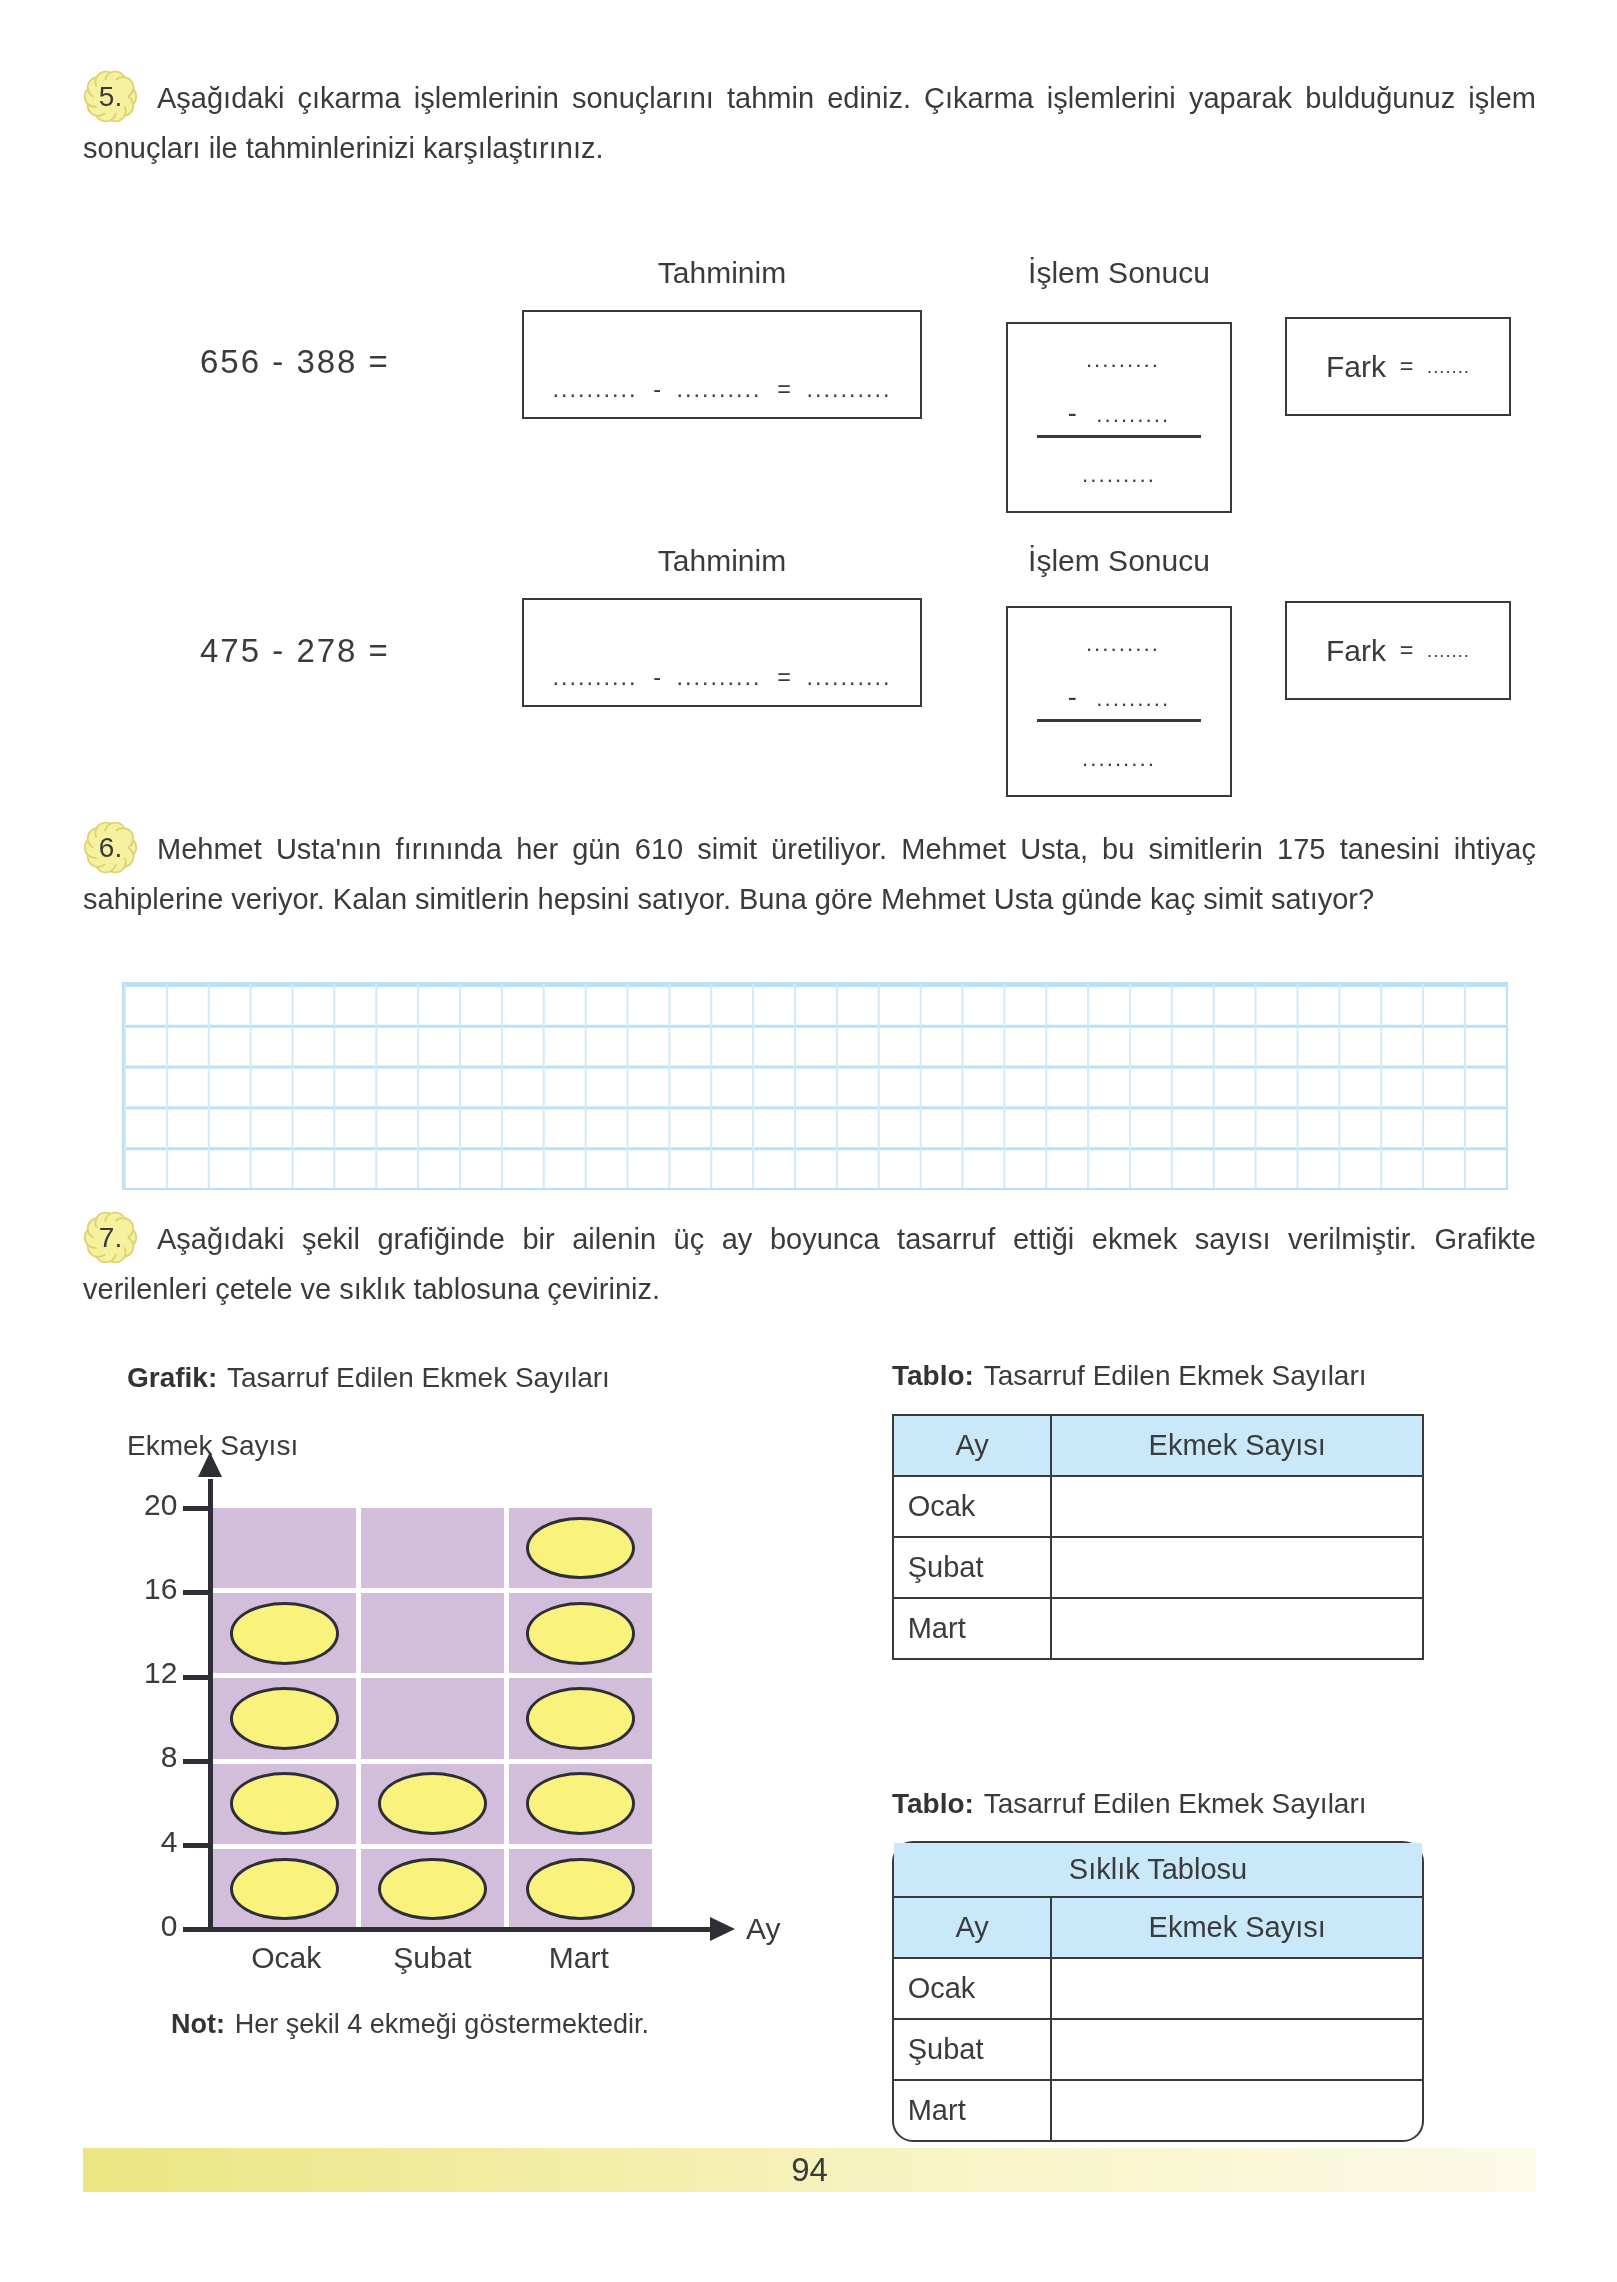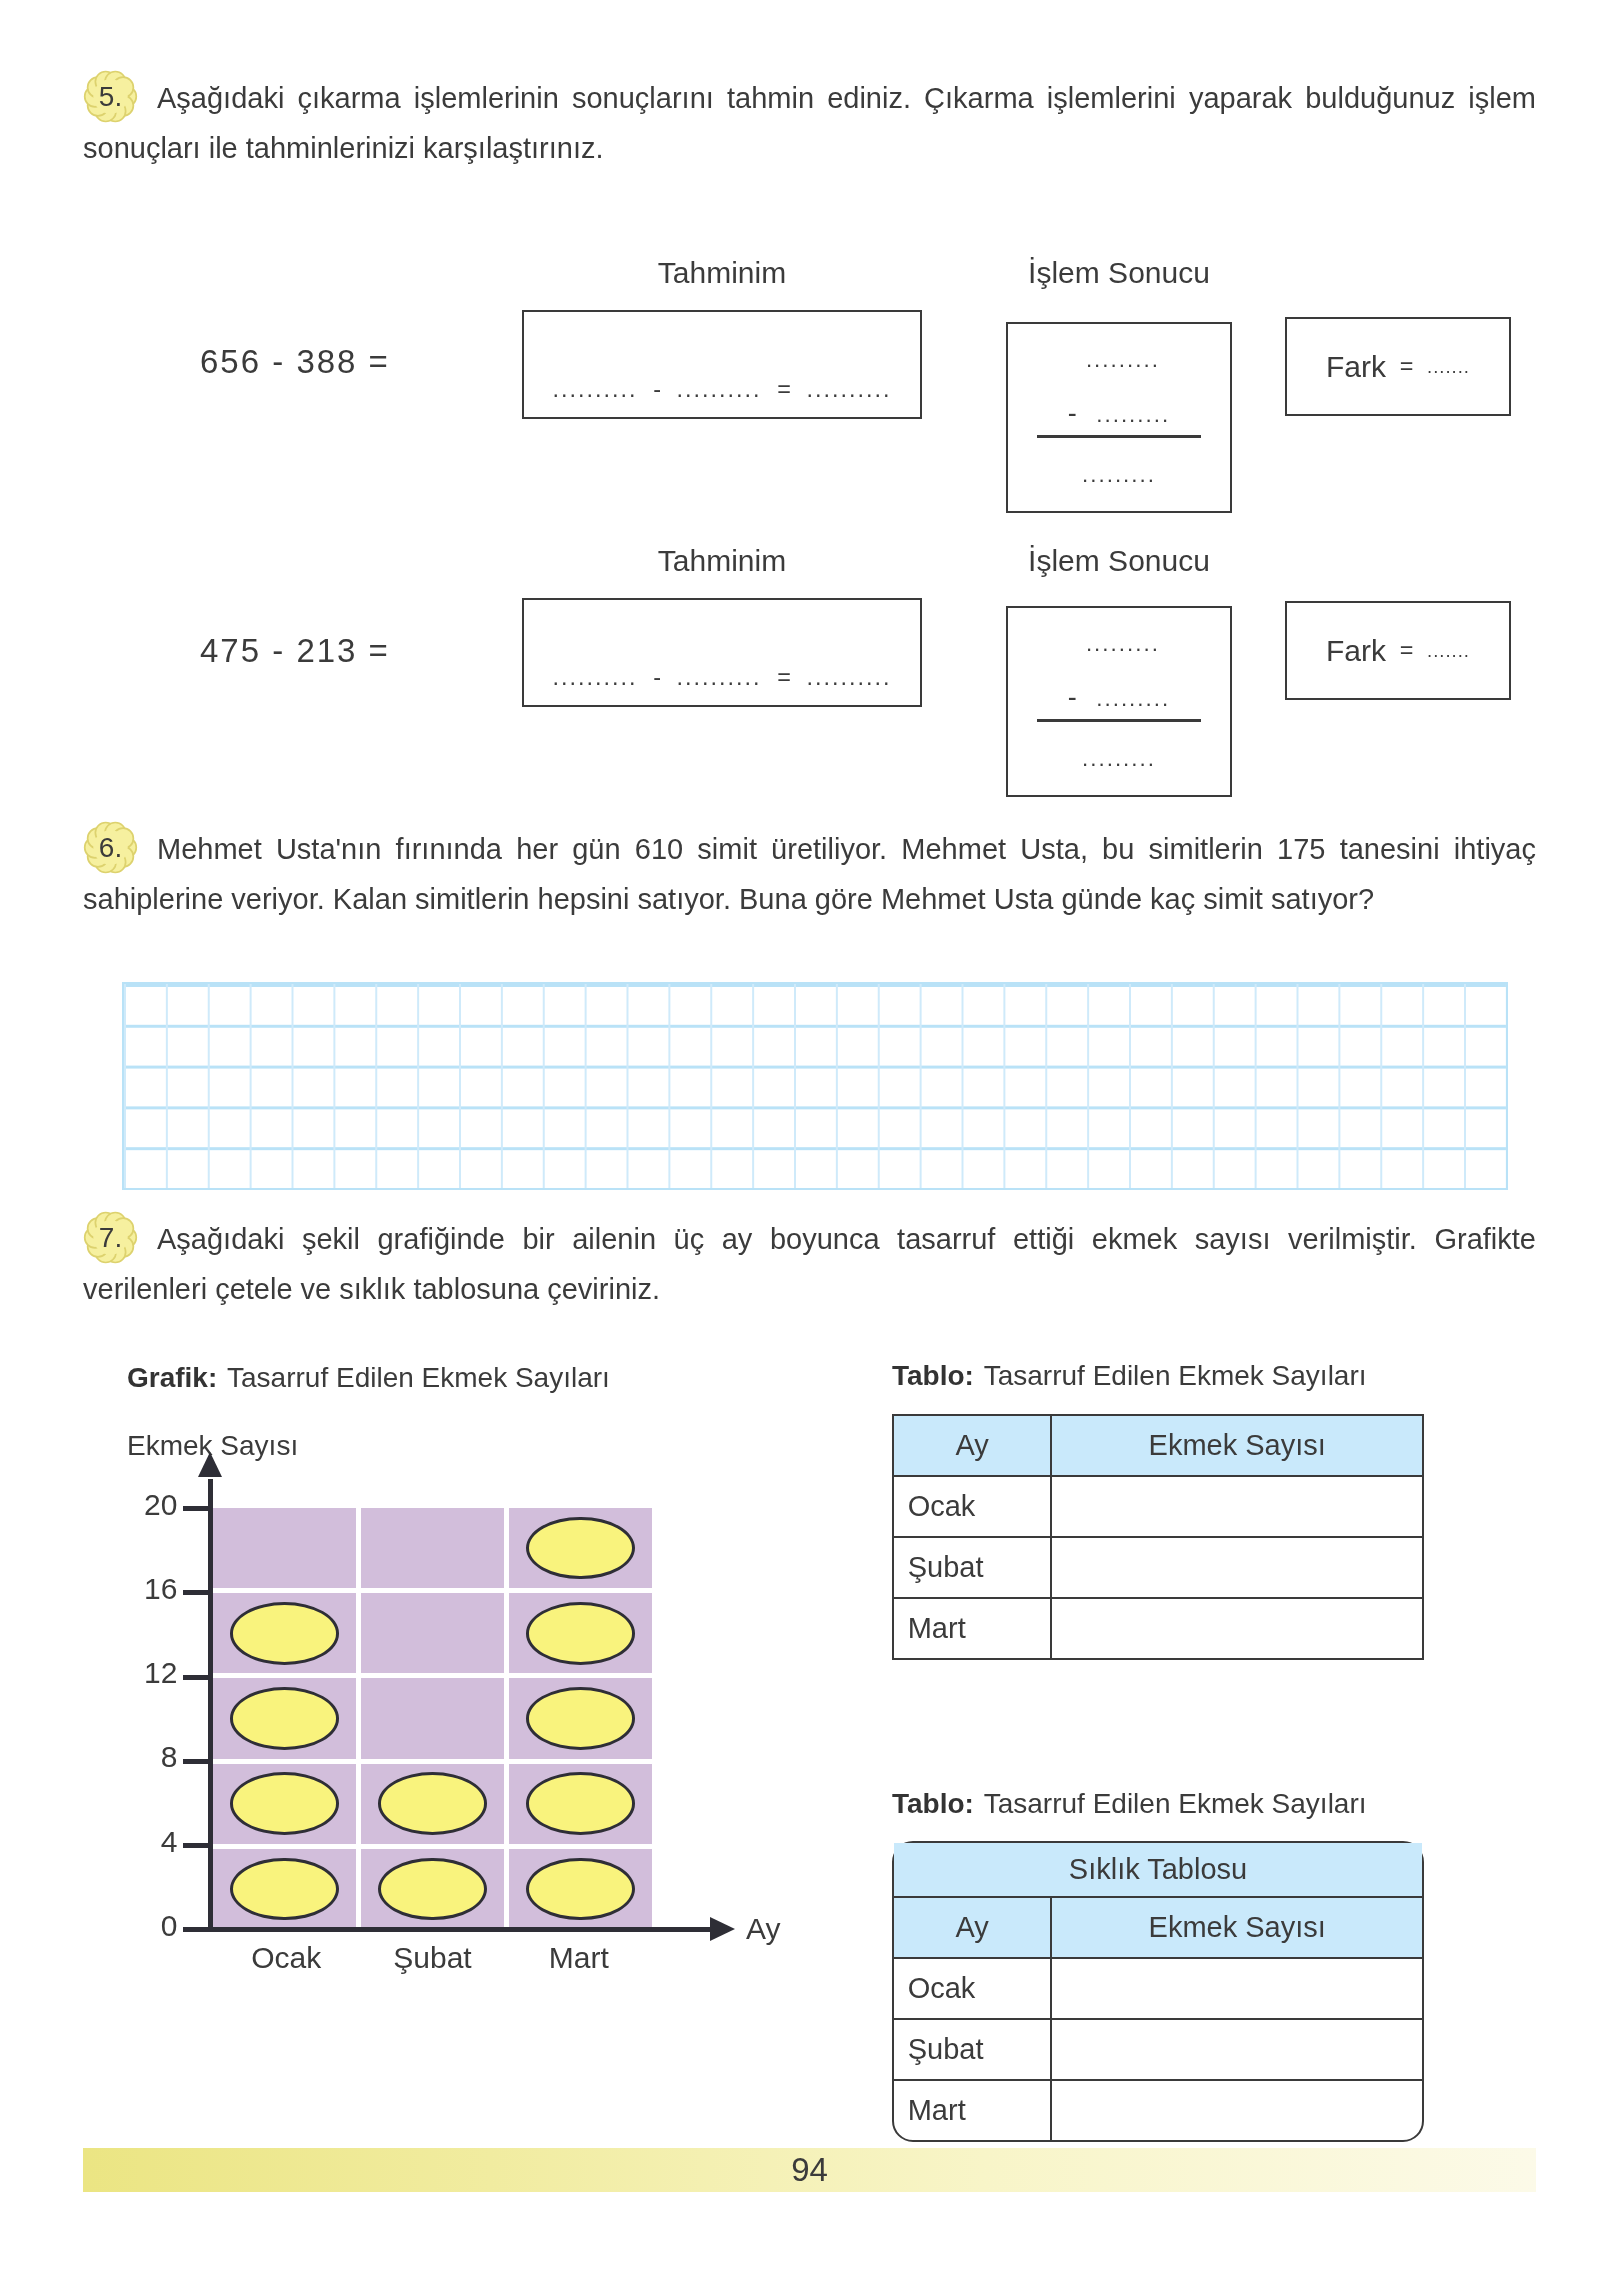--- a/index.html
+++ b/index.html
@@ -139,21 +139,21 @@
     <div class="fark-row">
       <span class="fark-label">Fark</span>
       <span class="fark-eq">=</span>
       <span class="fark-dots dots">.......</span>
     </div>
   </div>
 
   <div class="colhead" style="left:522px; top:544px; width:400px;">Tahminim</div>
   <div class="colhead" style="left:1006px; top:544px; width:226px;">İşlem Sonucu</div>
 
-  <div class="expr" style="left:200px; top:632px;">475 - 213 =</div>
+  <div class="expr" style="left:200px; top:632px;">475 - 278 =</div>
   <div class="wbox" style="left:522px; top:598px; width:400px; height:109px;">
     <div class="est-line">
       <span class="dots">..........</span>
       <span>-</span>
       <span class="dots">..........</span>
       <span>=</span>
       <span class="dots">..........</span>
     </div>
   </div>
   <div class="wbox" style="left:1006px; top:606px; width:226px; height:191px;">
@@ -287,20 +287,23 @@
         </div>
       </div>
     <div class="xaxis-bar"></div>
     <div class="arrow-right"></div>
     <div class="xaxis-label">Ay</div>
     <div class="month-row" id="month-labels">
         <div class="mlabel">Ocak</div>
         <div class="mlabel">Şubat</div>
         <div class="mlabel">Mart</div>
       </div>
+    <div class="note">
+      <b>Not:</b><span>Her şekil 4 ekmeği göstermektedir.</span>
+    </div>
   </div>
 
   <div class="ttitle" style="left:892px; top:1360px;">
     <b>Tablo:</b><span>Tasarruf Edilen Ekmek Sayıları</span>
   </div>
   <div class="ttable" style="left:892px; top:1414px;">
     <div class="trow thsub">
       <div class="tc1">Ay</div>
       <div class="tc2">Ekmek Sayısı</div>
     </div>

